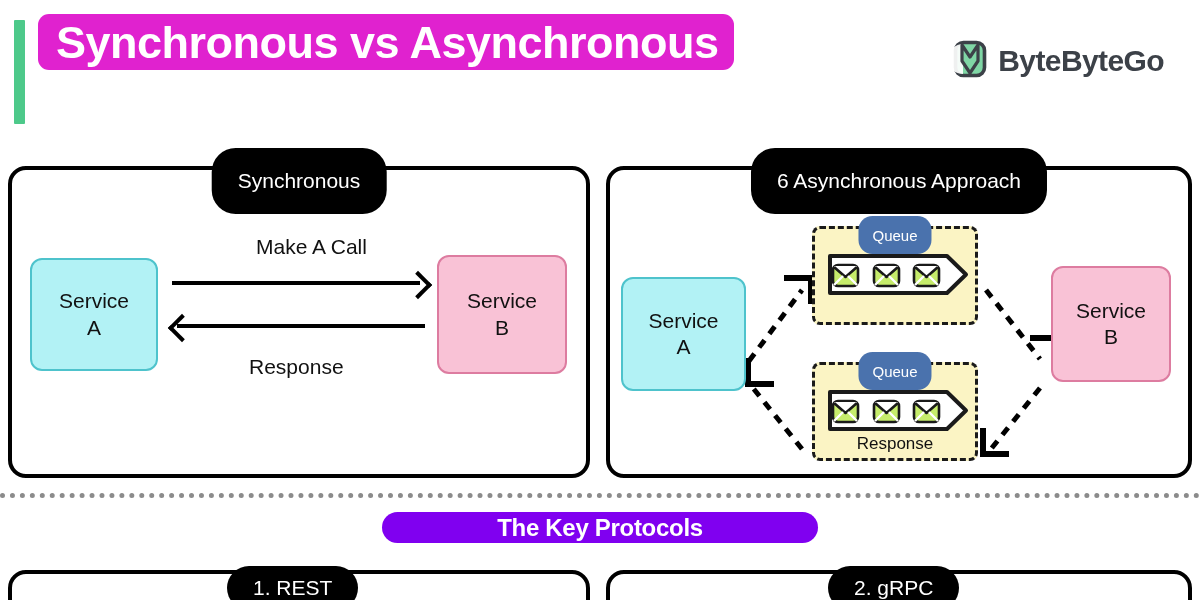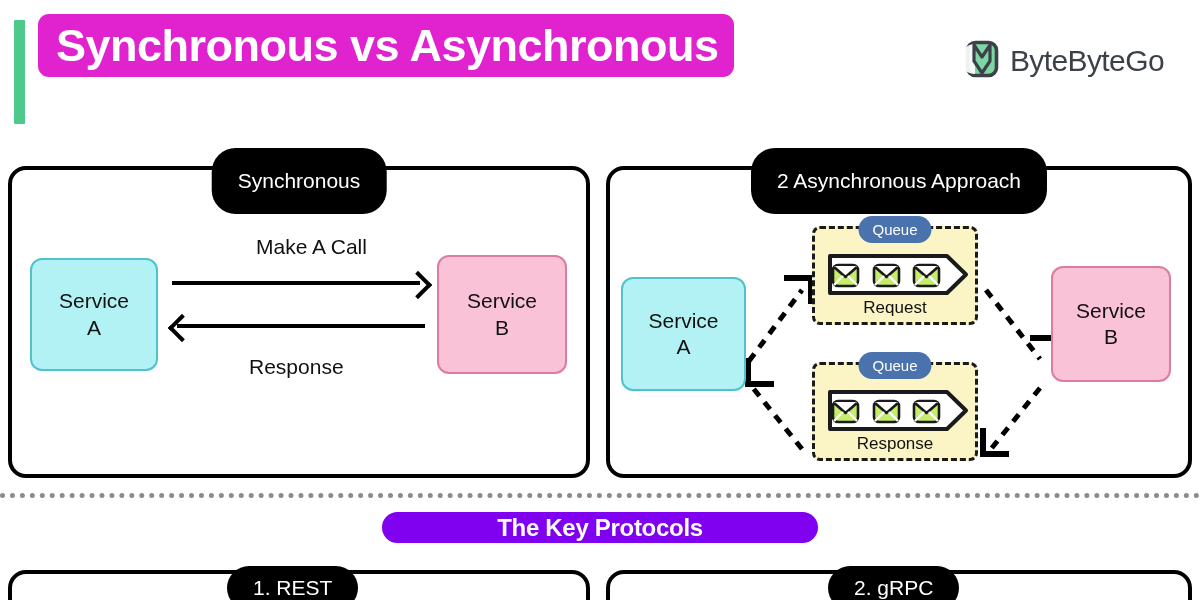--- a/index.html
+++ b/index.html
@@ -25,21 +25,21 @@
   #accent-bar {
     position: absolute;
     left: 14px; top: 20px;
     width: 11px; height: 104px;
     background: #4dc98a;
     border-radius: 1px;
   }
   #title-banner {
     position: absolute;
     left: 38px; top: 14px;
-    height: 63px;
+    height: 56px;
     padding: 0 16px 0 18px;
     background: #e022cf;
     border-radius: 11px;
     display: flex;
     align-items: center;
   }
   #title-banner-text {
     color: #ffffff;
     font-size: 45px;
     font-weight: bold;
@@ -59,21 +59,21 @@
   }
   #brand {
     position: absolute;
     right: 36px; top: 40px;
     display: flex;
     align-items: center;
     gap: 11px;
   }
   #brand-name {
     font-size: 30px;
-    font-weight: normal;
+    font-weight: bold;
     color: #3c4148;
     letter-spacing: -0.6px;
     white-space: nowrap;
   }
 
   
   .panel {
     position: absolute;
     border: 4px solid #000000;
     border-radius: 18px;
@@ -160,21 +160,21 @@
   #queue-response { left: 812px; top: 362px; width: 166px; height: 99px; }
 
   .queue-badge {
     position: absolute;
     top: -13px;
     left: 50%;
     transform: translateX(-50%);
     background: #4a72ad;
     color: #ffffff;
     border-radius: 14px;
-    height: 27px;
+    height: 38px;
     padding: 0 14px;
     display: flex;
     align-items: center;
     font-size: 15px;
     white-space: nowrap;
   }
 
   .queue-arrowbox {
     position: absolute;
     left: 12px; top: 24px;
@@ -307,21 +307,21 @@
 
 <div id="label-make-call" class="sync-label">Make A Call</div>
 <div id="arrow-fwd-line" class="hline"></div>
 <div id="arrow-fwd-head" class="chev"></div>
 
 <div id="arrow-bwd-line" class="hline"></div>
 <div id="arrow-bwd-head" class="chev"></div>
 <div id="label-response" class="sync-label">Response</div>
 
 <div id="panel-async" class="panel">
-  <div class="panel-badge">2 Asynchronous Approach</div>
+  <div class="panel-badge">6 Asynchronous Approach</div>
 </div>
 
 <svg id="async-connectors">
 
   <line x1="143" y1="195" x2="196" y2="124" stroke="#000" stroke-width="5" stroke-dasharray="9 8"></line>
   <polyline points="178,112 205,112 205,138" fill="none" stroke="#000" stroke-width="6"></polyline>
 
   <line x1="380" y1="124" x2="434" y2="193" stroke="#000" stroke-width="5" stroke-dasharray="9 8"></line>
   <polyline points="424,172 449,172 449,198" fill="none" stroke="#000" stroke-width="6"></polyline>
 
@@ -368,21 +368,20 @@
     </span>
     <span class="envelope">
       <svg width="29" height="25" viewBox="0 0 29 25">
         <rect x="2" y="2" width="25" height="21" rx="5" fill="#c6ec6b" stroke="#1a1a1a" stroke-width="2.6"></rect>
         <path d="M3 4 L14.5 14 L26 4 L26 3 L3 3 Z" fill="#ffffff"></path>
         <path d="M3 4 L14.5 14 L26 4" fill="none" stroke="#1a1a1a" stroke-width="2.6" stroke-linejoin="round"></path>
         <path d="M3 22 L12 13 M26 22 L17 13" stroke="#ffffff" stroke-width="2.4"></path>
       </svg>
     </span>
   </div>
-  <div class="queue-caption">Request</div>
 </div>
 
 <div id="queue-response" class="queue-group">
   <div class="queue-badge">Queue</div>
   <div class="queue-arrowbox">
     <svg width="142" height="43" viewBox="0 0 142 43">
       <polygon points="3,3 120,3 139,21.5 120,40 3,40" fill="#ffffff" stroke="#1a1a1a" stroke-width="4" stroke-linejoin="round"></polygon>
     </svg>
   </div>
   <div class="env-row">

